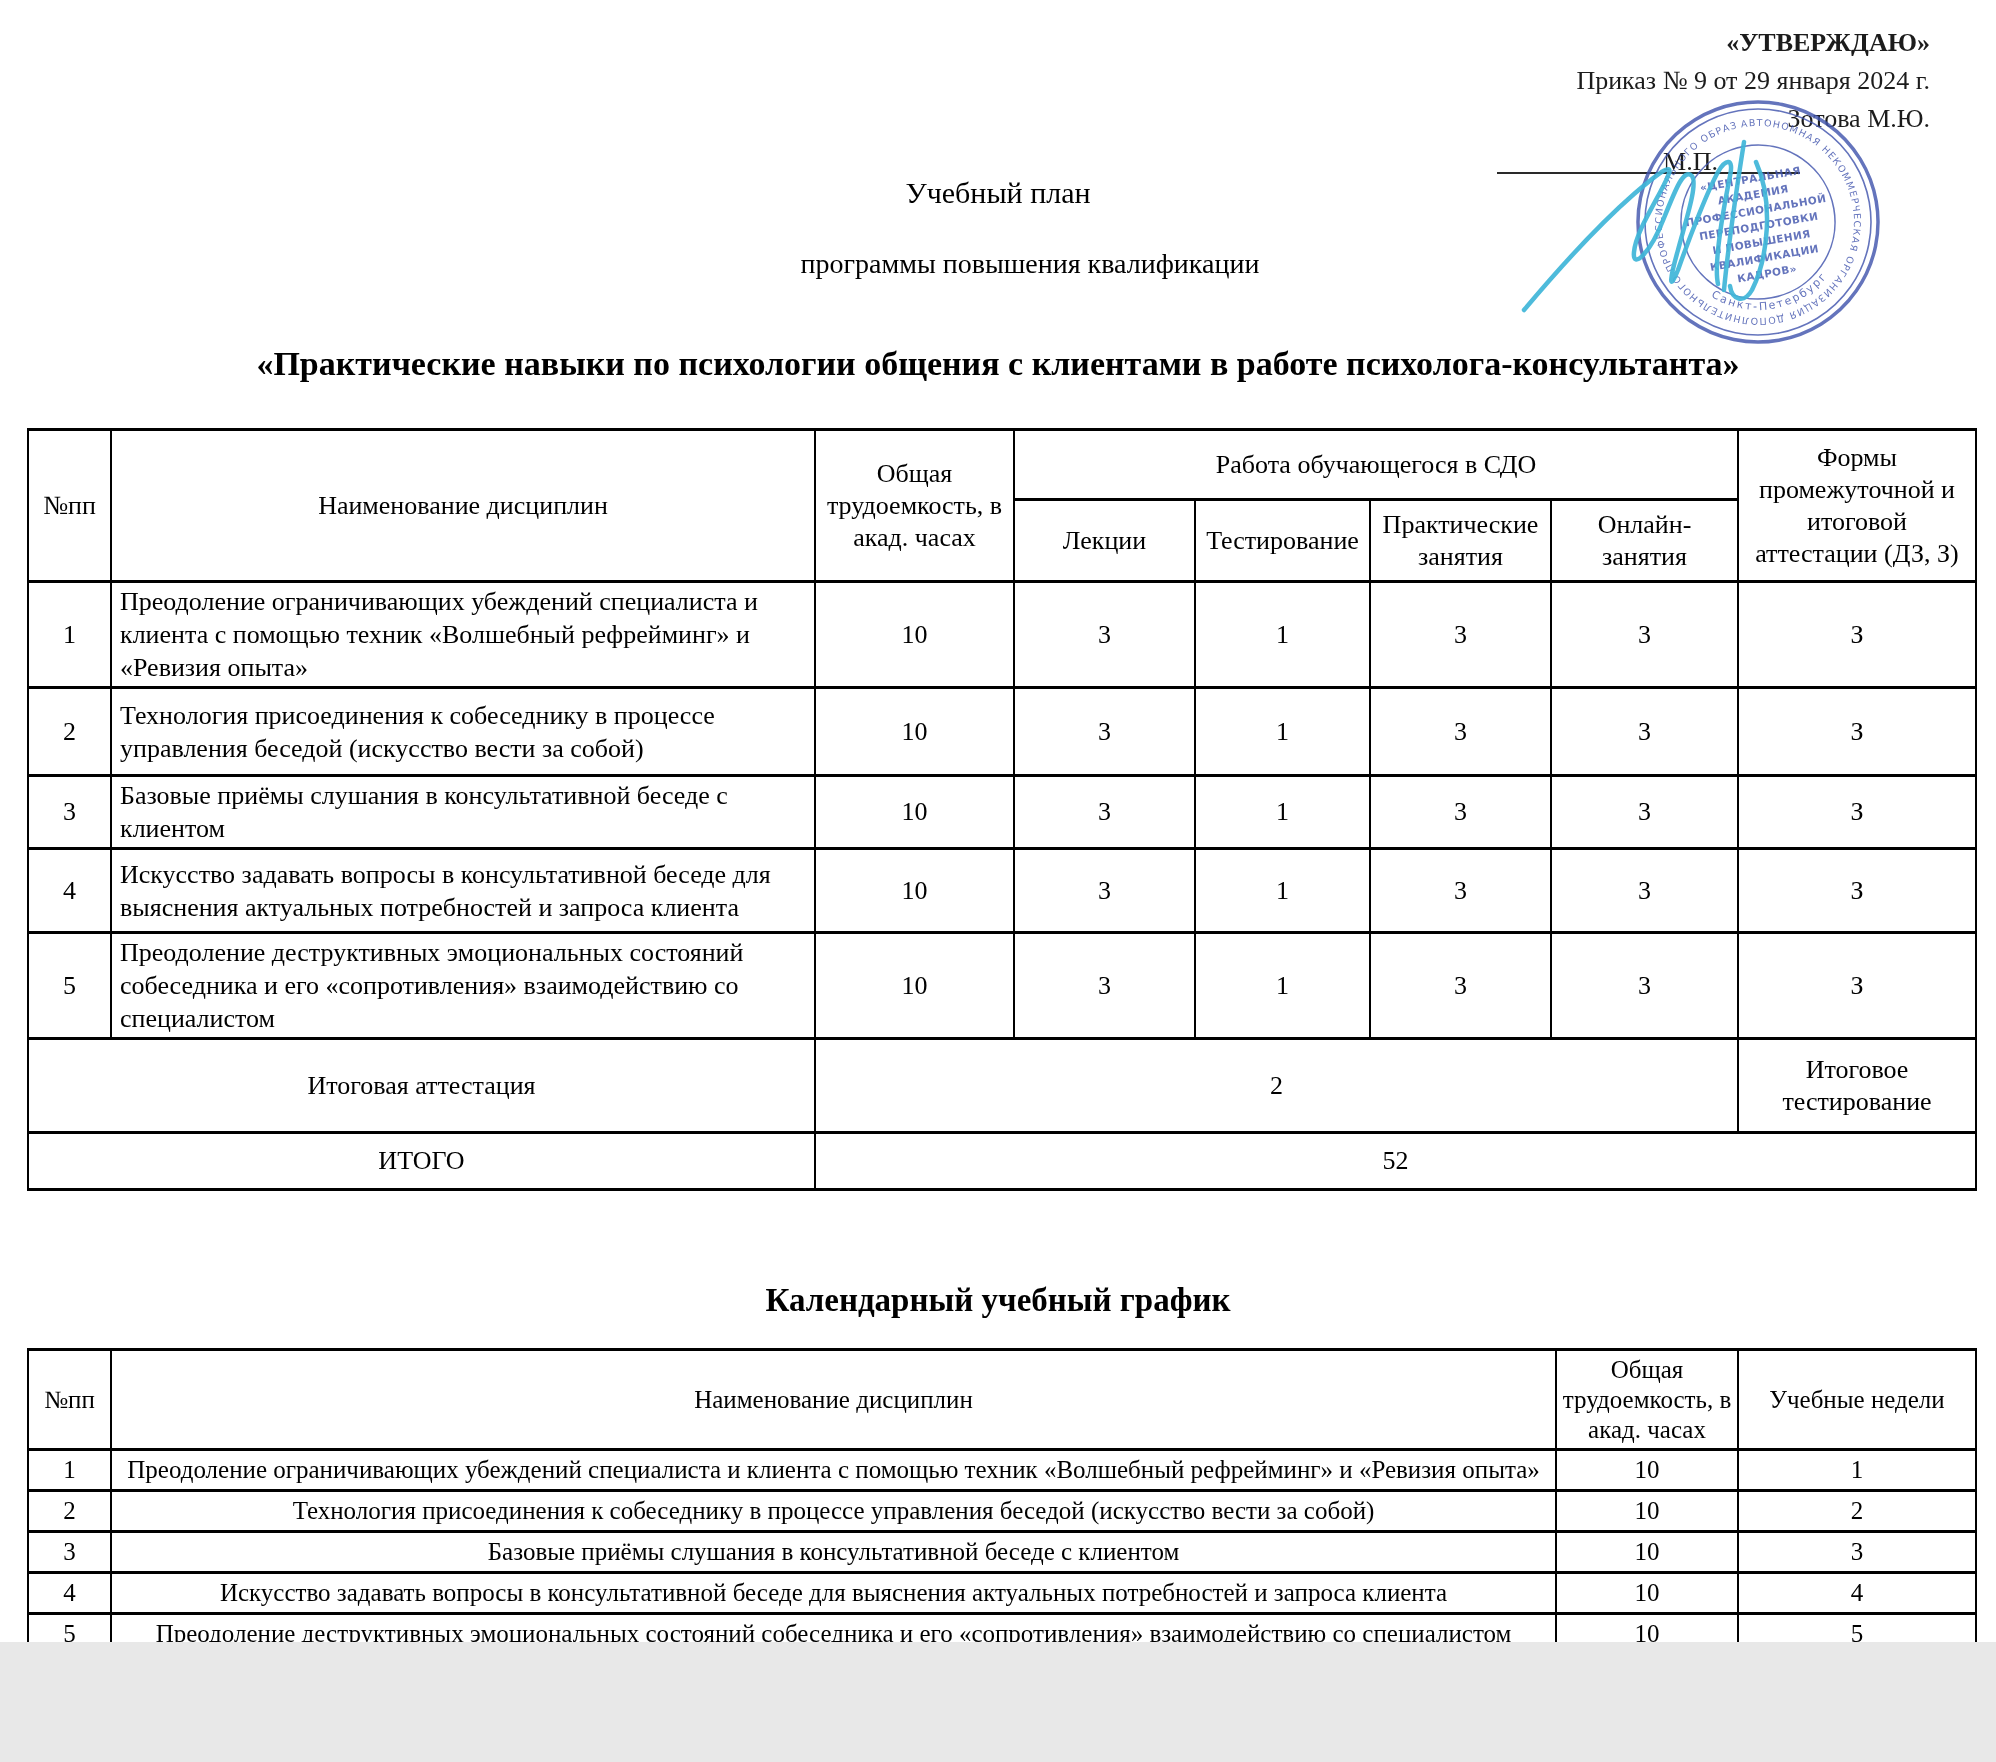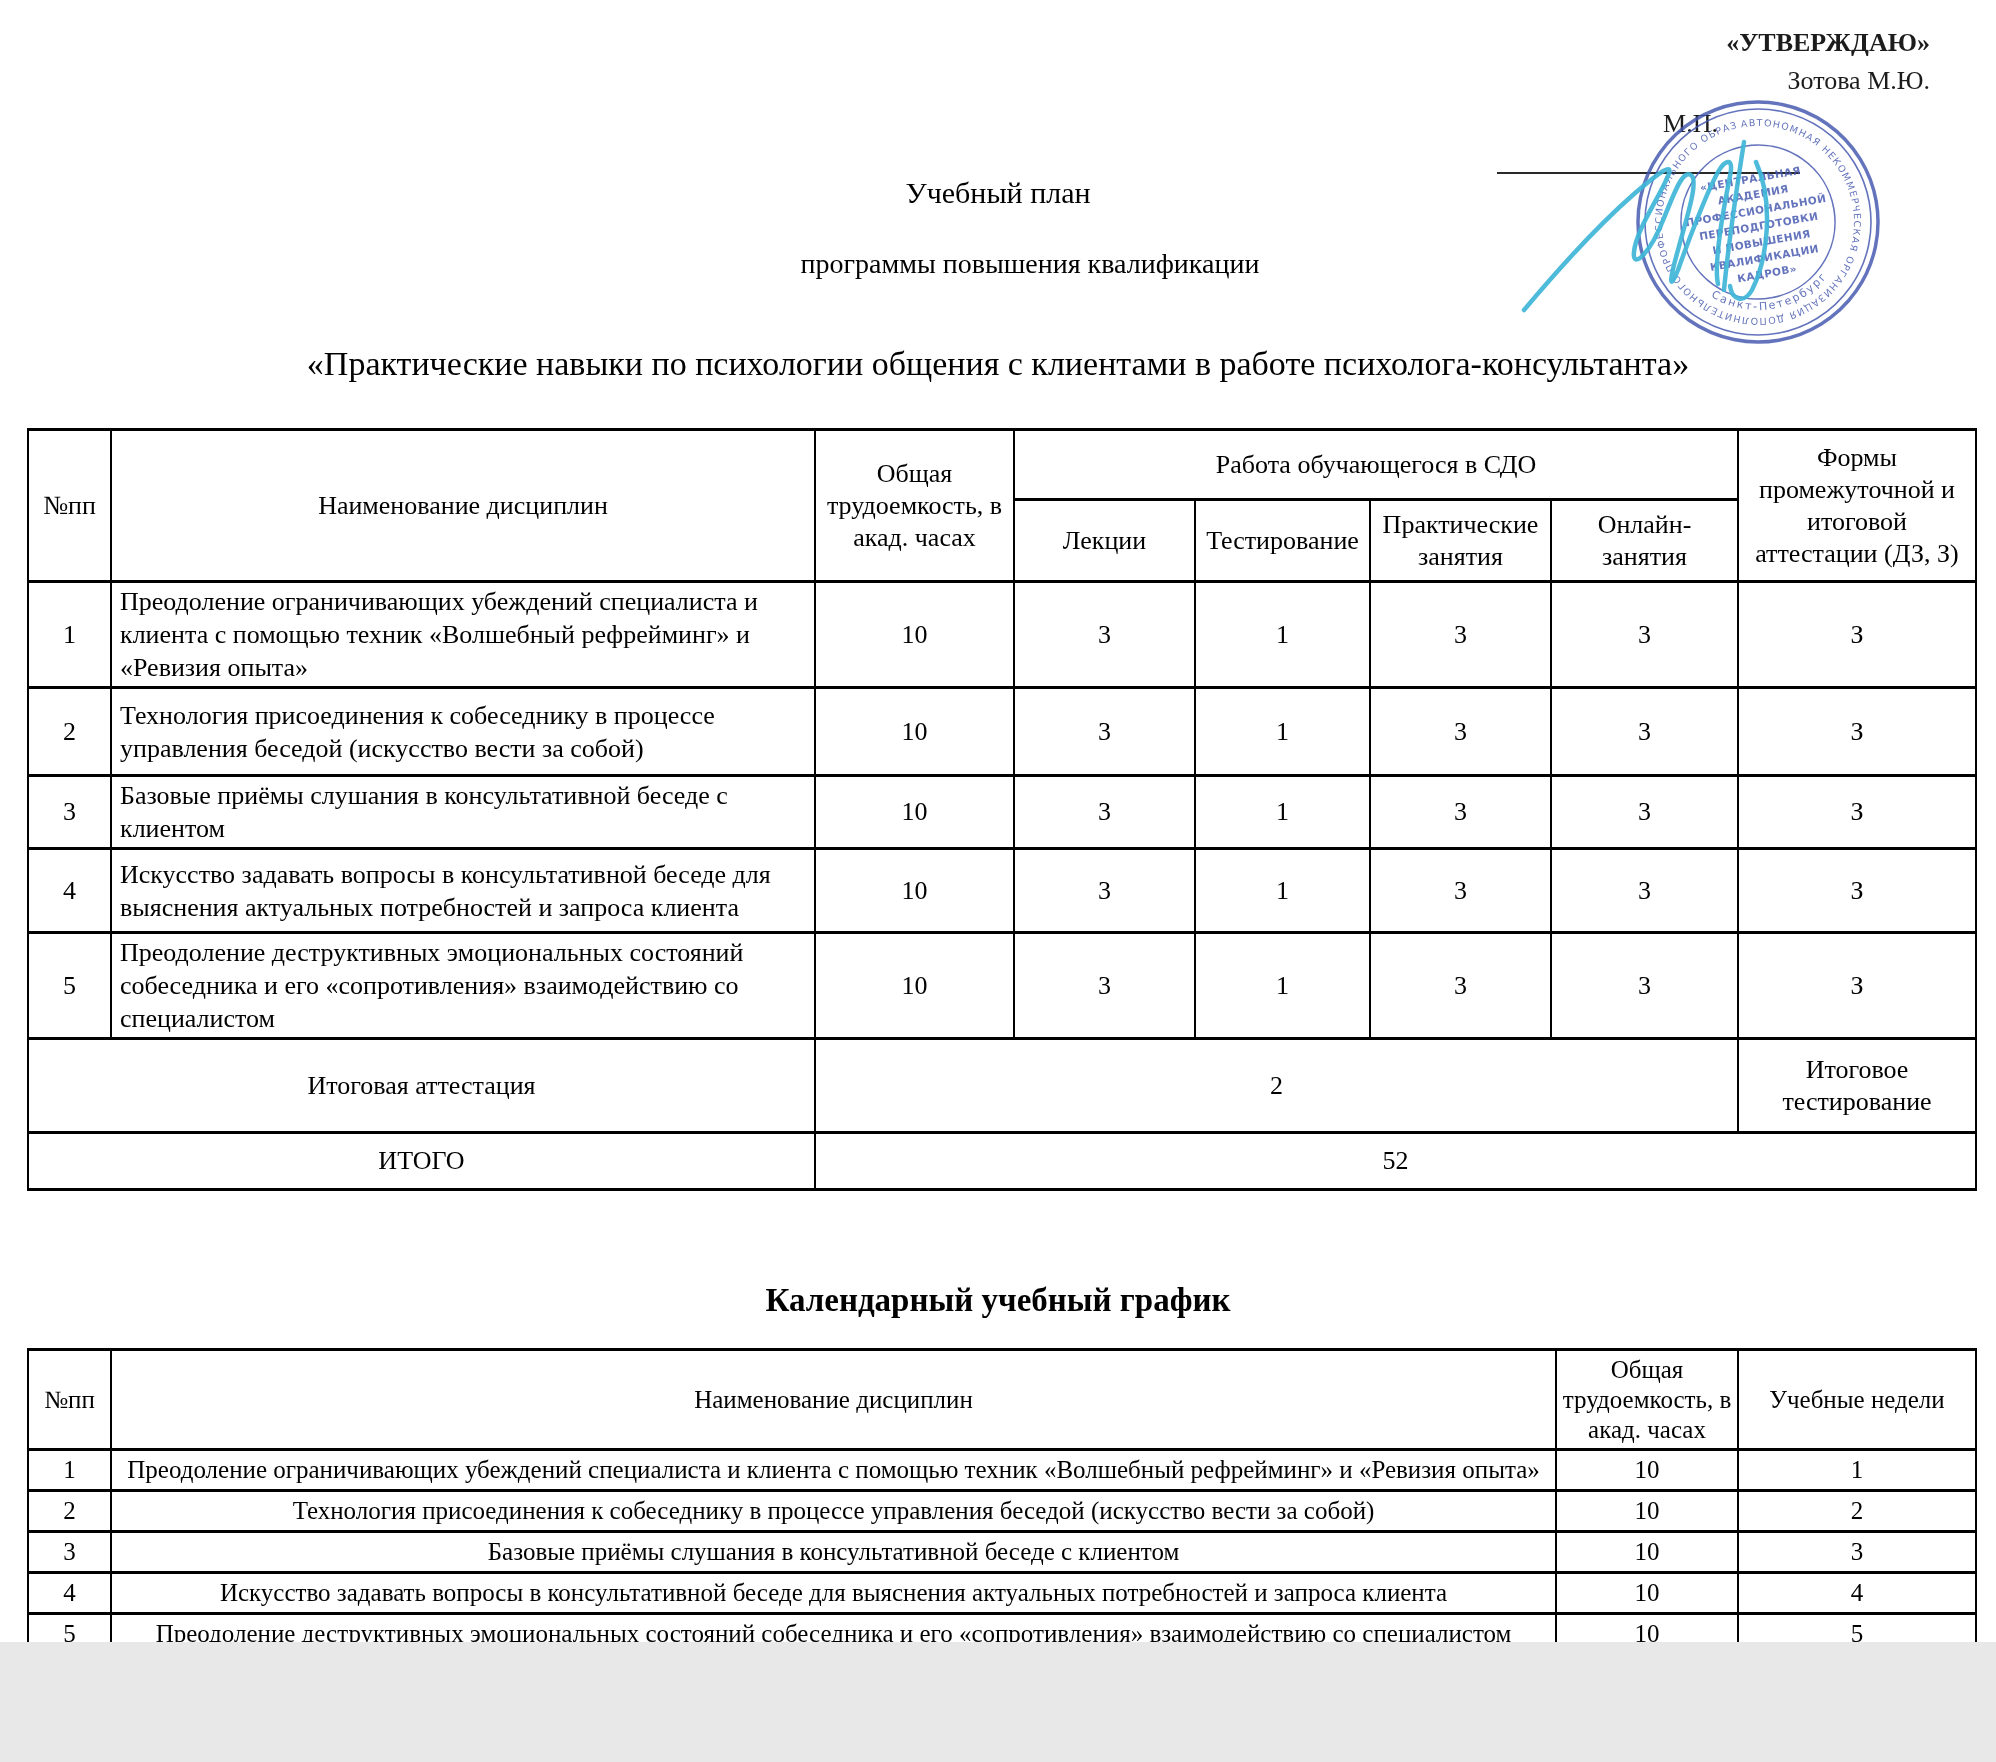--- a/index.html
+++ b/index.html
@@ -37,21 +37,21 @@
   .doc-title{
     position:absolute; top:176px; left:0; width:100%;
     text-align:center; font-size:30px; color:#000;
   }
   .doc-subtitle{
     position:absolute; top:248px; left:0; width:100%;
     text-align:center; font-size:28px; color:#000;padding-left:32px;
   }
   .program-title{
     position:absolute; top:345px; left:0; width:100%;
-    text-align:center; font-size:34px; font-weight:normal; color:#000;
+    text-align:center; font-size:34px; font-weight:bold; color:#000;
   }
   .schedule-title{
     position:absolute; top:1282px; left:0; width:100%;
     text-align:center; font-size:33px; font-weight:bold; color:#000;
   }
   
   table{
     border-collapse:collapse; table-layout:fixed;
     position:absolute; left:27px; width:1948px;
     font-size:26px; color:#000; background:#fff;
@@ -73,20 +73,21 @@
   .stamp .city{ font-size:11px; letter-spacing:2px; }
   .stamp .ctr{ font-size:10.5px; font-weight:bold; text-anchor:middle; letter-spacing:.4px;}
 </style>
 </head>
 <body>
 
 <div class="page">
 
   <div class="approval">
     <div class="appr-line bold">«УТВЕРЖДАЮ»</div>
+    <div class="appr-line">Приказ № 9 от 29 января 2024 г.</div>
     <div class="appr-line">Зотова М.Ю.</div>
     <div class="appr-line mp">М.П.</div>
   </div>
 
   <div class="sig-underline"></div>
 
   <svg class="stamp" viewBox="0 0 252 252" aria-hidden="true">
     <circle cx="126" cy="126" r="120" fill="none" stroke="#4356ae" stroke-width="3.5"></circle>
     <circle cx="126" cy="126" r="113" fill="none" stroke="#4356ae" stroke-width="1.6"></circle>
     <circle cx="126" cy="126" r="77" fill="none" stroke="#4356ae" stroke-width="1.6"></circle>

